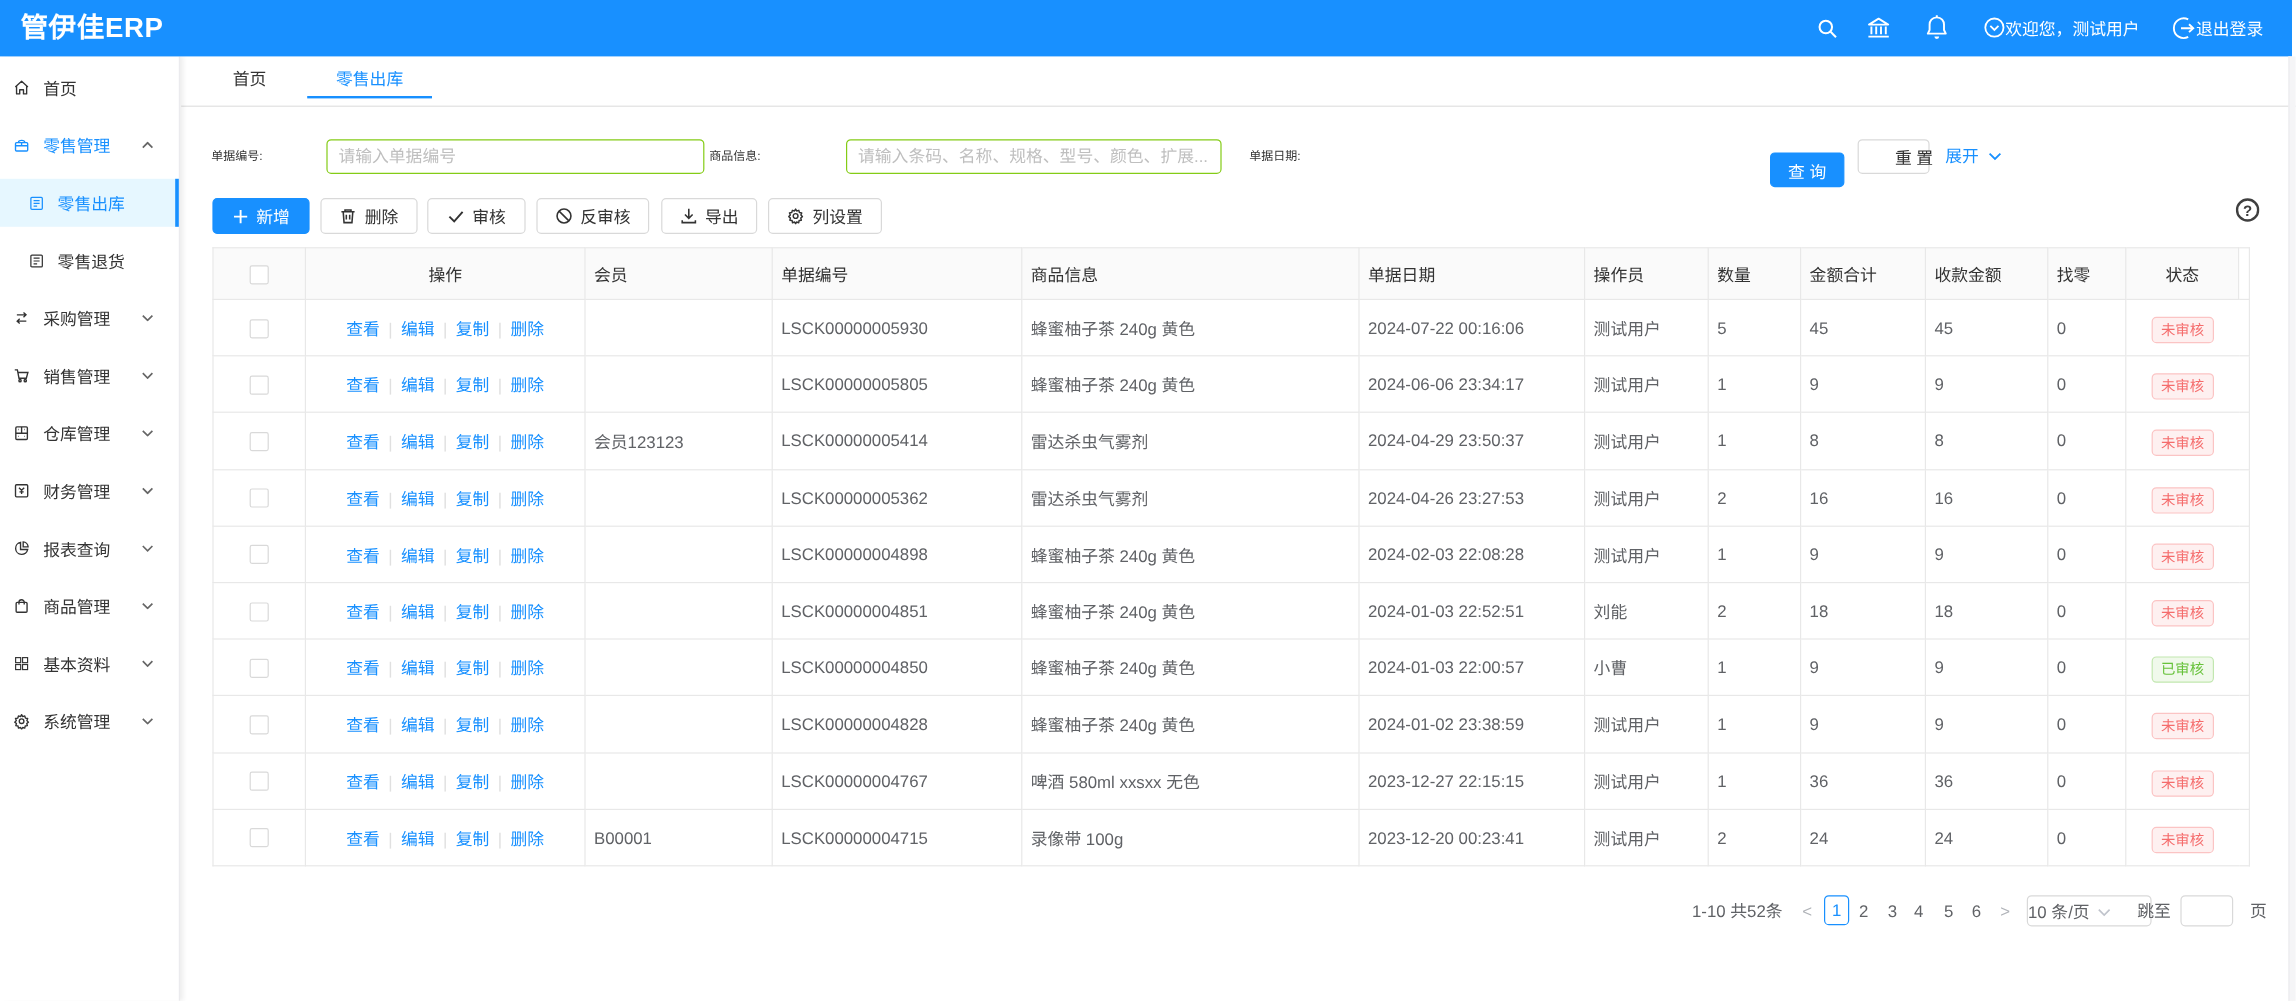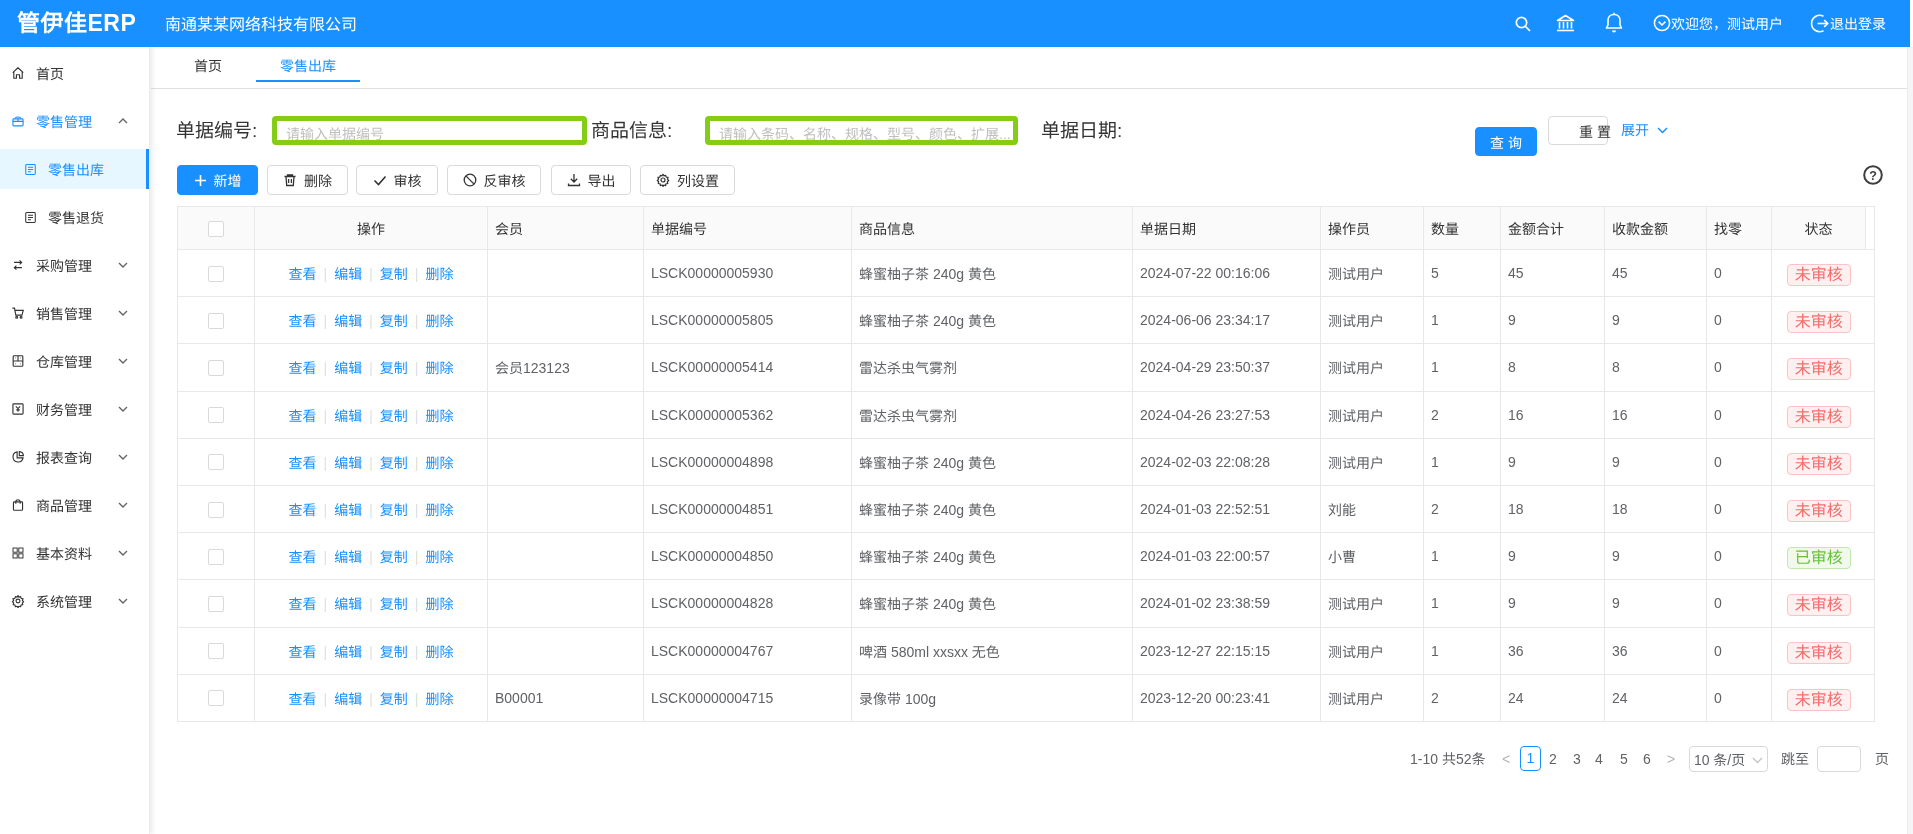--- a/index.html
+++ b/index.html
@@ -35,22 +35,22 @@
 .tabbar { position:absolute; left:151px; top:47px; width:1762px; height:42px; background:#fff;
   border-bottom:1px solid #e0e0e0; }
 .tab { position:absolute; top:0; height:36px; line-height:38px; text-align:center; font-size:14px; color:#333; }
 .tab.active { color:#1890ff; }
 .tab.active::after { content:""; position:absolute; left:0; right:0; top:33px; height:2px; background:#1890ff; }
 .sbar { position:absolute; left:1907px; top:47px; width:6px; height:787px; background:#f5f5f7; border-left:1px solid #ececee; z-index:30; }
 
 .content { position:absolute; left:151px; top:90px; width:1762px; height:744px; background:#fff; }
 
 .frow { position:absolute; top:26px; left:0; right:0; height:29px; }
-.flabel { position:absolute; top:0; height:29px; line-height:29px; color:#333; font-size:19px; }
-.finput { position:absolute; top:0; height:29px; border:5px solid #84cc16; border-radius:4px;
+.flabel { position:absolute; top:0; height:29px; line-height:29px; color:#333; font-size:10px; }
+.finput { position:absolute; top:0; height:29px; border:1px solid #84cc16; border-radius:4px;
   background:#fff; line-height:27px; color:#bfbfbf; padding-left:9px; font-size:14px; }
 .btn { position:absolute; top:0; height:29px; border:1px solid #d9d9d9; border-radius:4px; background:#fff;
   color:#333; font-size:14px; text-align:center; display:flex; align-items:center; justify-content:center; }
 .btn.primary { background:#1890ff; border-color:#1890ff; color:#fff;margin-top:11px; }
 
 .trow { position:absolute; top:75px; left:26px; right:27px; height:30px; }
 .tbtn { position:absolute; top:0; height:30px; border:1px solid #d9d9d9; border-radius:4px; background:#fff;
   color:#333; font-size:14px; display:flex; align-items:center; justify-content:center; gap:7px; }
 .tbtn.primary { background:#1890ff; border-color:#1890ff; color:#fff; }
 
@@ -58,39 +58,38 @@
   font-size:14px; }
 .tbl th { background:#fafafa; border:1px solid #e8e8e8; height:43px; font-weight:normal; color:#333;
   text-align:left; padding:0 0 0 7px; font-size:14px; }
 .tbl td { border:1px solid #e8e8e8; height:47.2px; color:#606266; padding:0 0 0 7px; background:#fff;
   overflow:hidden; white-space:nowrap; }
 .tbl th.c, .tbl td.c { text-align:center; padding:0; }
 .cb { width:16px; height:16px; border:1px solid #d9d9d9; border-radius:2px; display:inline-block;
   vertical-align:middle; background:#fff; }
 a.op { color:#1890ff; text-decoration:none; }
 .sep { color:#e0e0e0; margin:0 7px; }
-.badge { display:inline-block; position:relative; top:2px; height:22px; line-height:20px; padding:0 7px; font-size:16px; border-radius:4px; }
+.badge { display:inline-block; position:relative; top:2px; height:22px; line-height:20px; padding:0 7px; font-size:12px; border-radius:4px; }
 .badge.red { color:#f56c6c; background:#fef0f0; border:1px solid #fbc4c4; }
 .badge.green { color:#67c23a; background:#f0f9eb; border:1px solid #c2e7b0; }
 
 .pager { position:absolute; left:0; right:0; top:656px; height:26px; color:#606266; font-size:14px; }
 .pager > span { position:absolute; top:0; height:26px; line-height:26px; }
 .pnum { width:20px; text-align:center; }
 .pnum.cur { width:21px; height:25px; line-height:23px; border:1px solid #1890ff; color:#1890ff; border-radius:4px; }
 .parrow { color:#b0b3b8; width:16px; text-align:center; }
-.psel { width:79px; height:25px; line-height:23px; border:1px solid #d9d9d9; border-radius:4px; text-align:center; }
+.psel { width:104px; height:25px; line-height:23px; border:1px solid #d9d9d9; border-radius:4px; }
 .pjump { width:44px; height:25px; border:1px solid #d9d9d9; border-radius:4px; background:#fff; }
 .help { position:absolute; right:30px; top:75px; }
 </style>
 </head>
 <body>
 
 <div class="topbar">
   <div class="logo">管伊佳ERP</div>
-  <div class="company">南通某某网络科技有限公司</div>
   <div class="tico" style="left:1513px;top:14px;">
     <svg class="ic" width="20" height="20" viewBox="0 0 20 20" fill="none" stroke="#fff" stroke-width="1.7">
       <circle cx="8.5" cy="8.5" r="5.2"></circle>
         <line x1="12.5" y1="12.5" x2="17" y2="17"></line>
       </svg>
   </div>
   <div class="tico" style="left:1555px;top:13px;">
     <svg class="ic" width="21" height="21" viewBox="0 0 21 21" fill="none" stroke="#fff" stroke-width="1.6">
       <path d="M2.5 7.5 L10.5 2.5 L18.5 7.5 Z" stroke-linejoin="round"></path>
       <line x1="4.5" y1="9" x2="4.5" y2="15.5"></line>

